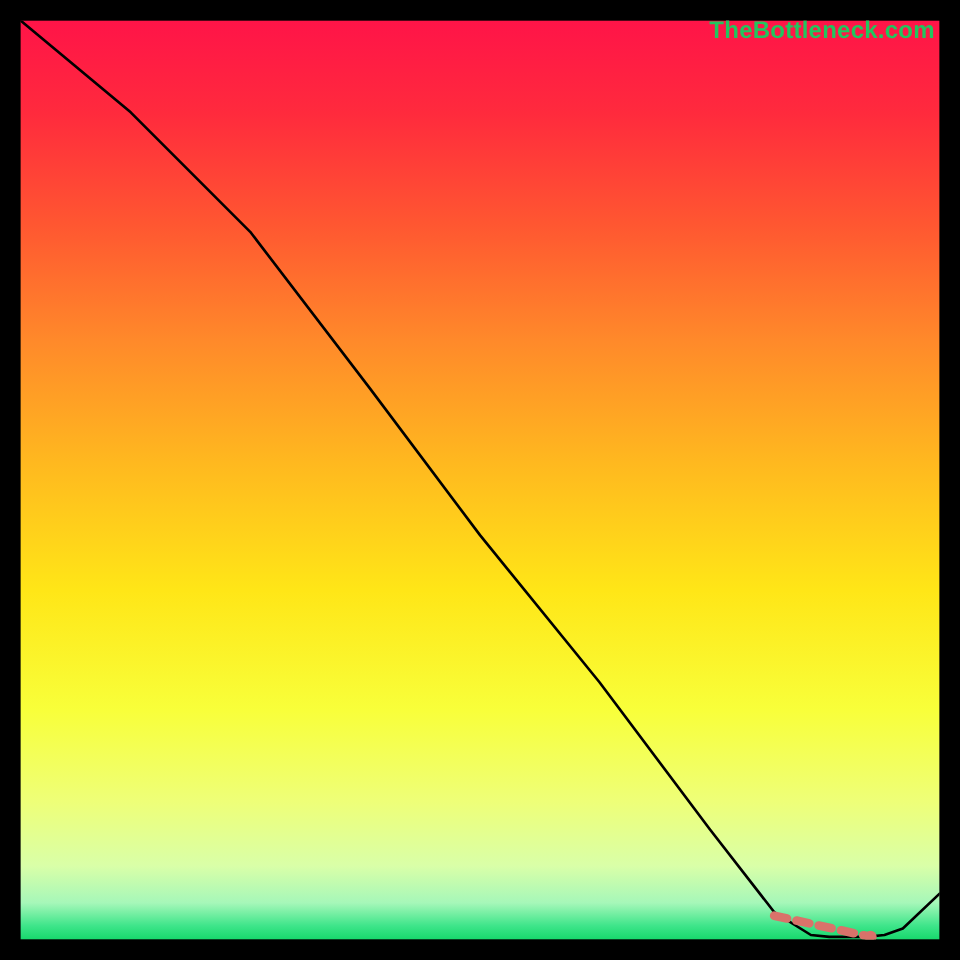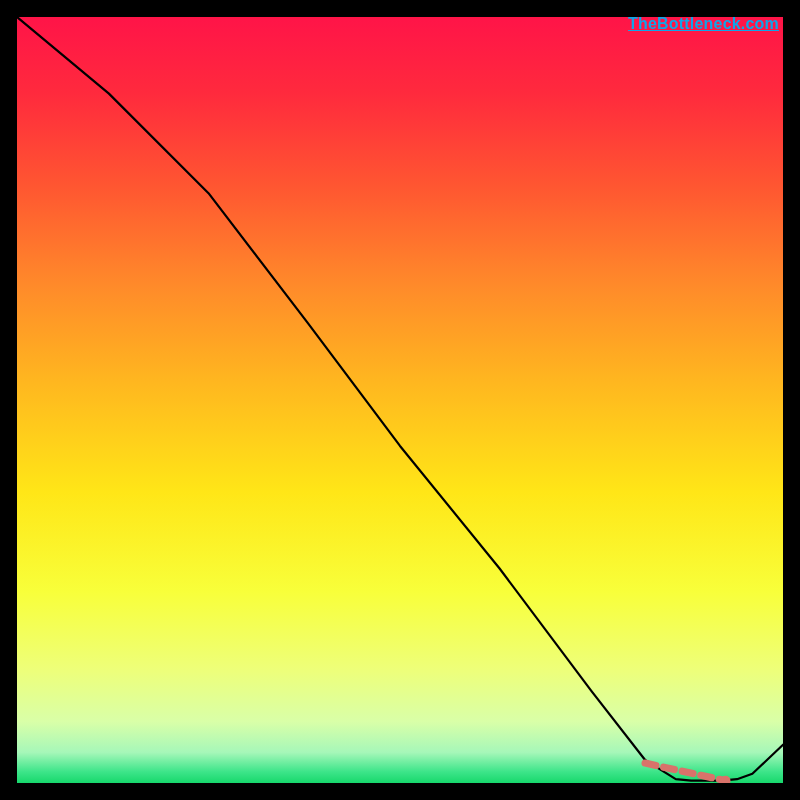--- a/index.html
+++ b/index.html
@@ -24,26 +24,25 @@
     top: 0;
     width: 766px;
     height: 766px;
     display: block;
   }
   .watermark {
     position: absolute;
     right: 4px;
     top: -2px;
     font-family: Arial, Helvetica, sans-serif;
-    font-size: 16px;
+    font-size: 20px;
     font-weight: 600;
-    color: #0ea5e9;
+    color: #22c55e;
     letter-spacing: 0.2px;
     user-select: none;
-    text-decoration: underline;
   }
 </style>
 </head>
 <body>
 
 <div class="frame">
   <svg class="plot-svg" viewBox="0 0 766 766">
     <defs>
       <linearGradient id="bg-grad" x1="0" y1="0" x2="0" y2="1">
           <stop offset="0%" stop-color="#ff1448"></stop>

